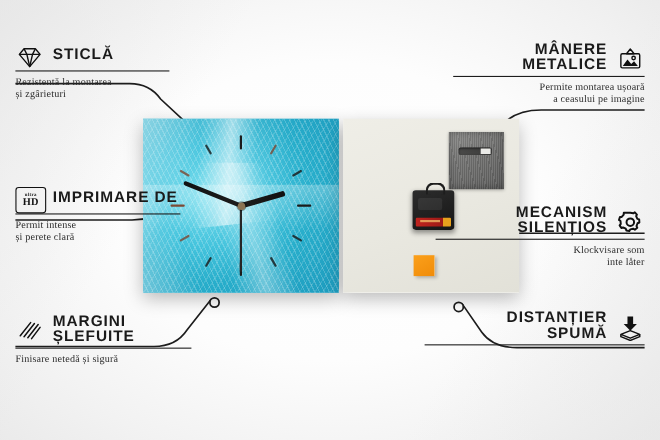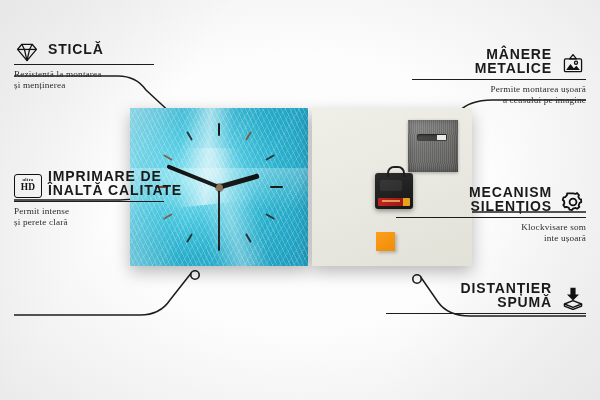--- a/index.html
+++ b/index.html
@@ -213,43 +213,62 @@
               <path d="M21,5 L18,11 L15,24"></path>
             </g>
           </svg>
       </span>
       <span>
         <span class="f-title" style="display:block">STICLĂ</span>
       </span>
     </div>
     <div class="f-rule" style="width:140px"></div>
     <div class="f-sub">Rezistentă la montarea</div>
-    <div class="f-sub">și menținerea</div>
+    <div class="f-sub">și zgârieturi</div>
   </div>
 
   <div class="feature left" style="left:14px;top:170px;">
     <div class="f-head">
       <span class="f-icon">
         <span class="hd-badge">
           <span class="u">ultra</span>
           <span class="h">HD</span>
         </span>
       </span>
       <span>
         <span class="f-title" style="display:block">IMPRIMARE DE</span>
-        <span class="f-title" style="display:block">ÎNALTĂ CALITATE</span>
       </span>
     </div>
     <div class="f-rule" style="width:150px"></div>
     <div class="f-sub">Permit intense</div>
     <div class="f-sub">și perete clară</div>
   </div>
 
-
-  <div class="feature right" style="left:396px;top:48px;">
+  <div class="feature left" style="left:14px;top:285px;">
+    <div class="f-head">
+      <span class="f-icon">
+        <svg viewBox="0 0 30 28">
+            <g fill="none" stroke="currentColor" stroke-width="1.6" stroke-linecap="round">
+          <path d="M5,19 L16,5"></path>
+              <path d="M9,20 L20,6"></path>
+              <path d="M13,21 L24,7"></path>
+              <path d="M17,22 L26,10"></path>
+            </g>
+          </svg>
+      </span>
+      <span>
+        <span class="f-title" style="display:block">MARGINI</span>
+        <span class="f-title" style="display:block">ȘLEFUITE</span>
+      </span>
+    </div>
+    <div class="f-rule" style="width:160px"></div>
+    <div class="f-sub">Finisare netedă și sigură</div>
+  </div>
+
+  <div class="feature right" style="left:396px;top:38px;">
     <div class="f-head">
       <span>
         <span class="f-title" style="display:block">MÂNERE</span>
         <span class="f-title" style="display:block">METALICE</span>
       </span>
       <span class="f-icon">
         <svg viewBox="0 0 30 28">
             <g fill="none" stroke="currentColor" stroke-width="1.5" stroke-linejoin="round">
           <path d="M15,3 L11,8 L19,8 Z"></path>
           <rect x="5" y="8" width="20" height="15" rx="1.5"></rect>
@@ -274,21 +293,21 @@
         <svg viewBox="0 0 30 28">
             <g fill="none" stroke="currentColor" stroke-width="2.1" stroke-linejoin="round">
           <path d="M15,4 l3.2,.6 1.6,-1.1 2.2,2.4 -.8,1.7 1.3,2.9 1.9,.5 .2,3.3 -1.9,.8 -1.1,3 .8,1.7 -2.6,2.1 -1.7,-1 -3.1,.7 -1,1.8 -3.2,-.6 -.6,-1.9 -2.9,-1.3 -1.8,.6 -1.8,-2.8 1.2,-1.5 -.3,-3.2 -1.6,-1.1 1,-3.1 1.9,-.1 2.1,-2.4 .1,-2 z"></path>
           <circle cx="15" cy="14" r="4"></circle>
             </g>
           </svg>
       </span>
     </div>
     <div class="f-rule" style="width:190px;"></div>
     <div class="f-sub">Klockvisare som</div>
-    <div class="f-sub">inte ușoară</div>
+    <div class="f-sub">inte låter</div>
   </div>
 
   <div class="feature right" style="left:386px;top:282px;width:200px;">
     <div class="f-head">
       <span>
         <span class="f-title" style="display:block">DISTANȚIER</span>
         <span class="f-title" style="display:block">SPUMĂ</span>
       </span>
       <span class="f-icon">
         <svg viewBox="0 0 30 28">

